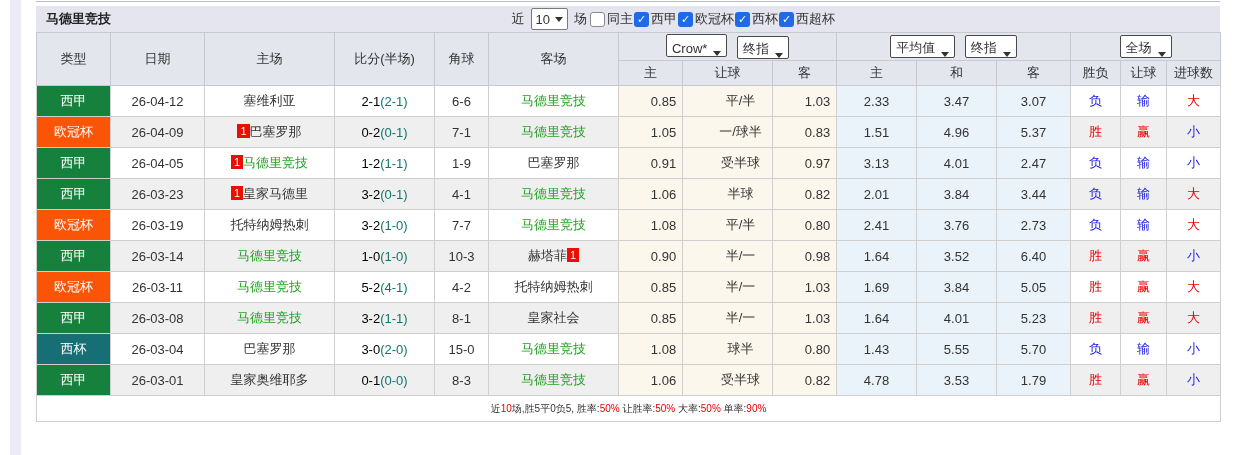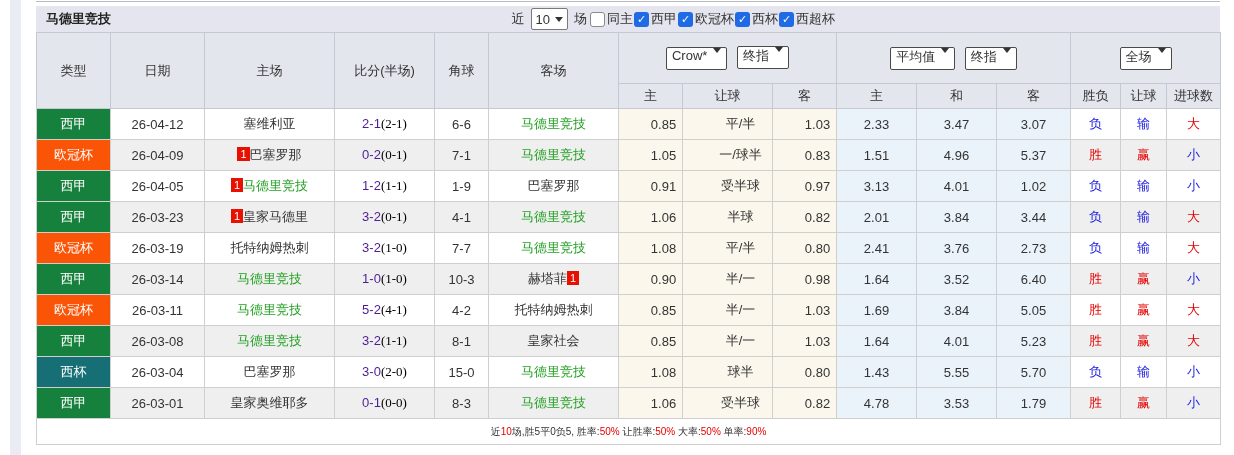--- a/index.html
+++ b/index.html
@@ -38,28 +38,28 @@
   
   table{border-collapse:collapse;width:1184px;table-layout:fixed;font-size:13px;border:1px solid #b5b8c0;}
   th{background:#e3e6ed;border:1px solid #c6c9d2;font-weight:normal;color:#333;height:22px;padding:1px 0;}
   thead tr.ghead th{height:25px;}
   td{border:1px solid #cfcfcf;text-align:center;height:30px;padding:0 2px;white-space:nowrap;overflow:hidden;}
   tbody tr:nth-child(even) td.plain{background:#efefef;}
   td.type-cell{color:#fff;}
   td.cream{background:#fbf7ec;padding-left:28px;}
   td.lblue{background:#eaf2fa;}
   .green{color:#22a022;}
-  .score-main{color:#4c1d95;}
-  .score-half{color:#000000;font-family:Liberation Serif, serif;}
+  .score-main{color:#000000;}
+  .score-half{color:#0f766e;}
   .t-red{color:#e60000;}
   .t-blue{color:#2121e0;}
   .mark{display:inline-block;background:#e81000;color:#fff;font-size:11px;line-height:14px;height:14px;
     padding:0 3px;vertical-align:1px;}
-  .hsel{display:inline-flex;align-items:flex-start;gap:6px;background:#fff;border:1px solid #4a4a4a;
-    border-radius:2px;height:21px;padding:0 5px;cursor:pointer;margin:12px 3px;font-size:13px;}
+  .hsel{display:inline-flex;align-items:flex-end;gap:6px;background:#fff;border:1px solid #4a4a4a;
+    border-radius:2px;height:21px;padding:0 5px;cursor:pointer;margin:0 3px;font-size:13px;}
   tfoot td{height:25px;background:#fff;font-size:10px;}
 </style>
 </head>
 <body>
 
 <div class="gutter"></div>
 
 <div class="wrap">
 
 
@@ -202,21 +202,21 @@
           <td class="plain">26-04-05</td>
           <td class="plain"><span class="mark">1</span><span class="green">马德里竞技</span></td>
           <td class="plain"><span class="score-main">1-2</span><span class="score-half">(1-1)</span></td>
           <td class="plain">1-9</td>
           <td class="plain"><span>巴塞罗那</span></td>
           <td class="cream">0.91</td>
           <td class="cream">受半球</td>
           <td class="cream">0.97</td>
           <td class="lblue">3.13</td>
           <td class="lblue">4.01</td>
-          <td class="lblue">1.02</td>
+          <td class="lblue">2.47</td>
           <td class="plain t-blue">负</td>
           <td class="plain t-blue">输</td>
           <td class="plain t-blue">小</td>
         </tr>
         <tr>
           <td class="type-cell" style="background: rgb(22, 129, 60);">西甲</td>
           <td class="plain">26-03-23</td>
           <td class="plain"><span class="mark">1</span><span>皇家马德里</span></td>
           <td class="plain"><span class="score-main">3-2</span><span class="score-half">(0-1)</span></td>
           <td class="plain">4-1</td>

